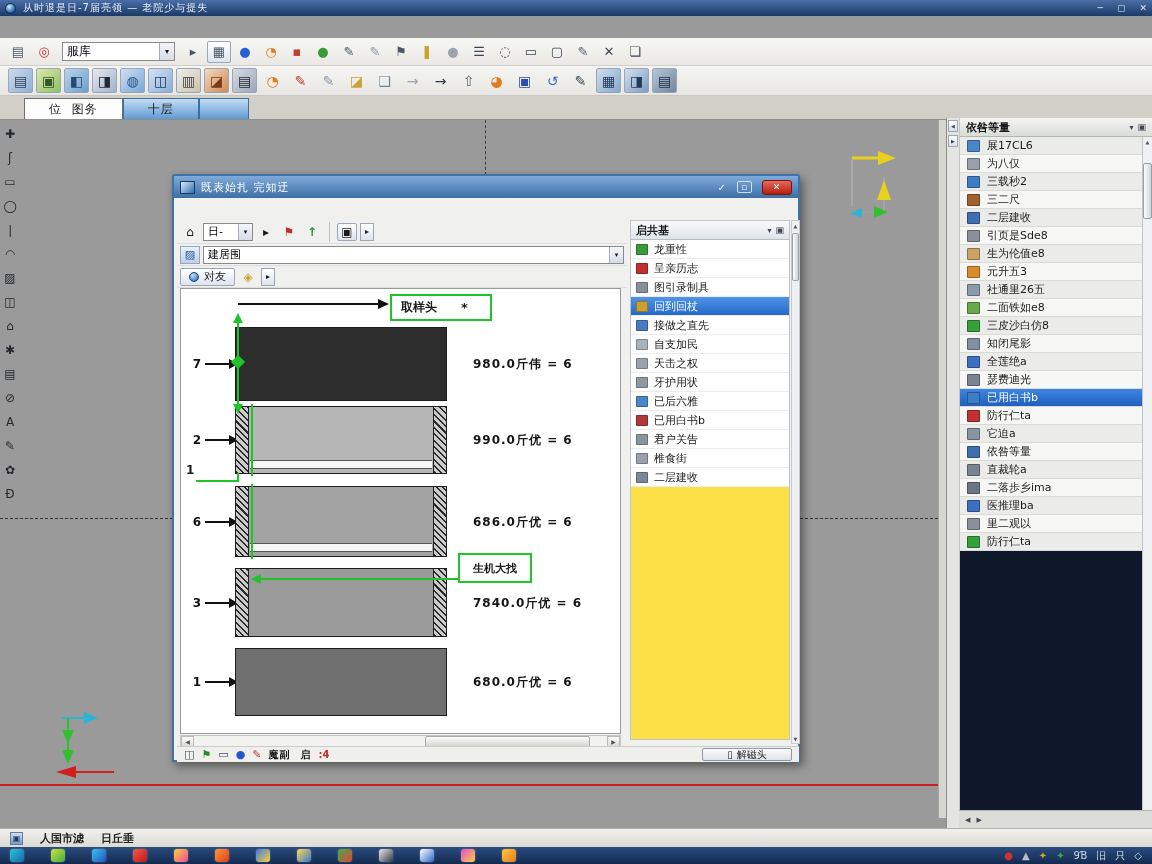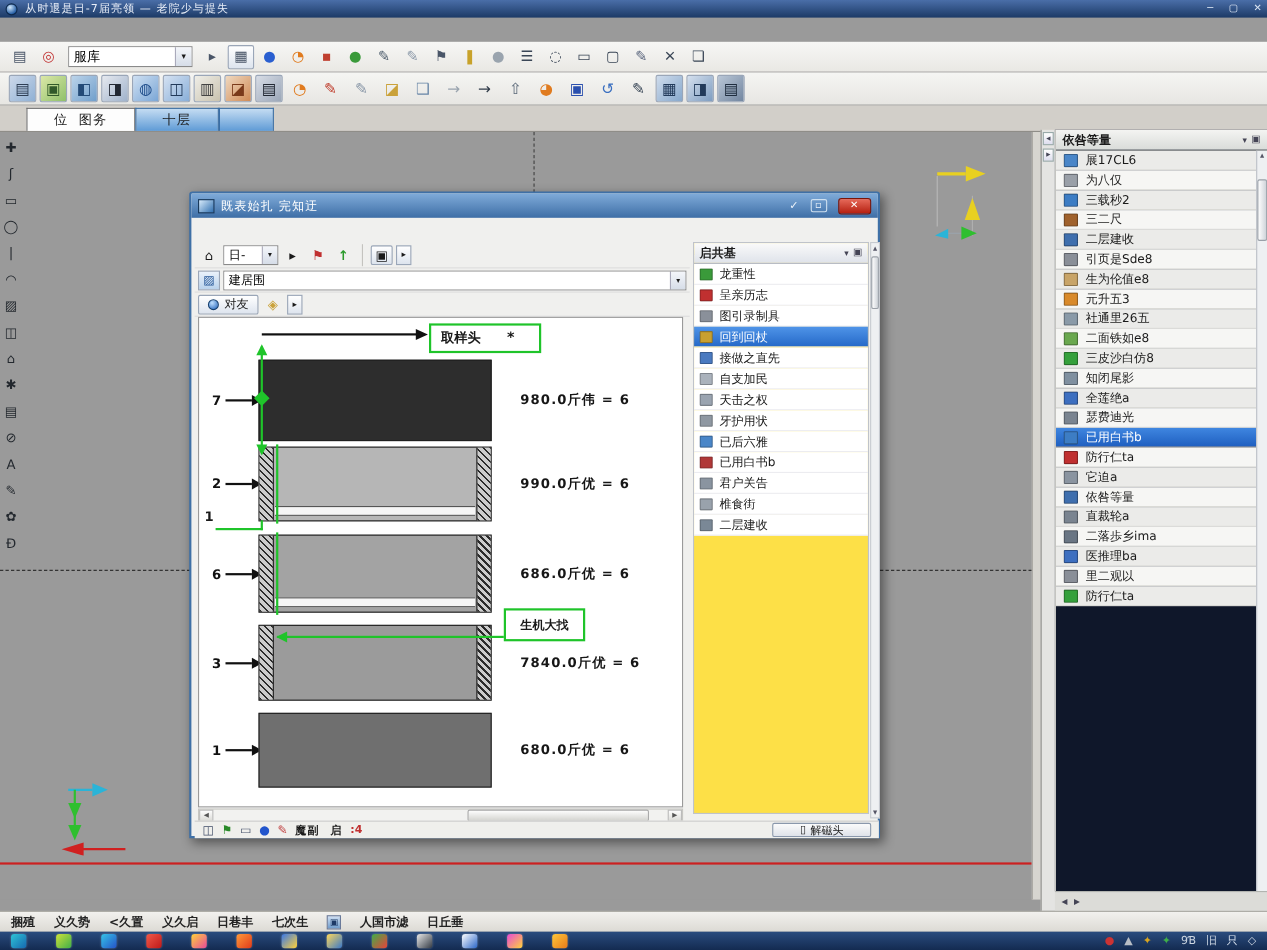--- a/index.html
+++ b/index.html
@@ -782,29 +782,20 @@
       <span class="vthumb"></span>
     </div>
   </div>
   <div class="rp-foot">
     <span>◀</span>
     <span>▶</span>
   </div>
 </div>
 
 <div class="statusbar">
-  <span class="ticons" style="gap:17px">
-
-  <span>捆殖</span>
-        <span>义久势</span>
-        <span>&lt;久置</span>
-        <span>义久启</span>
-        <span>日巷丰</span>
-        <span>七次生</span>
-      </span>
   <span class="sb-icon">▣</span>
   <span class="ticons" style="gap:17px">
 
   <span>人国市滤</span>
         <span>日丘垂</span>
       </span>
 </div>
 
 <div class="taskbar">
   <span class="ticons" style="gap:27px">

